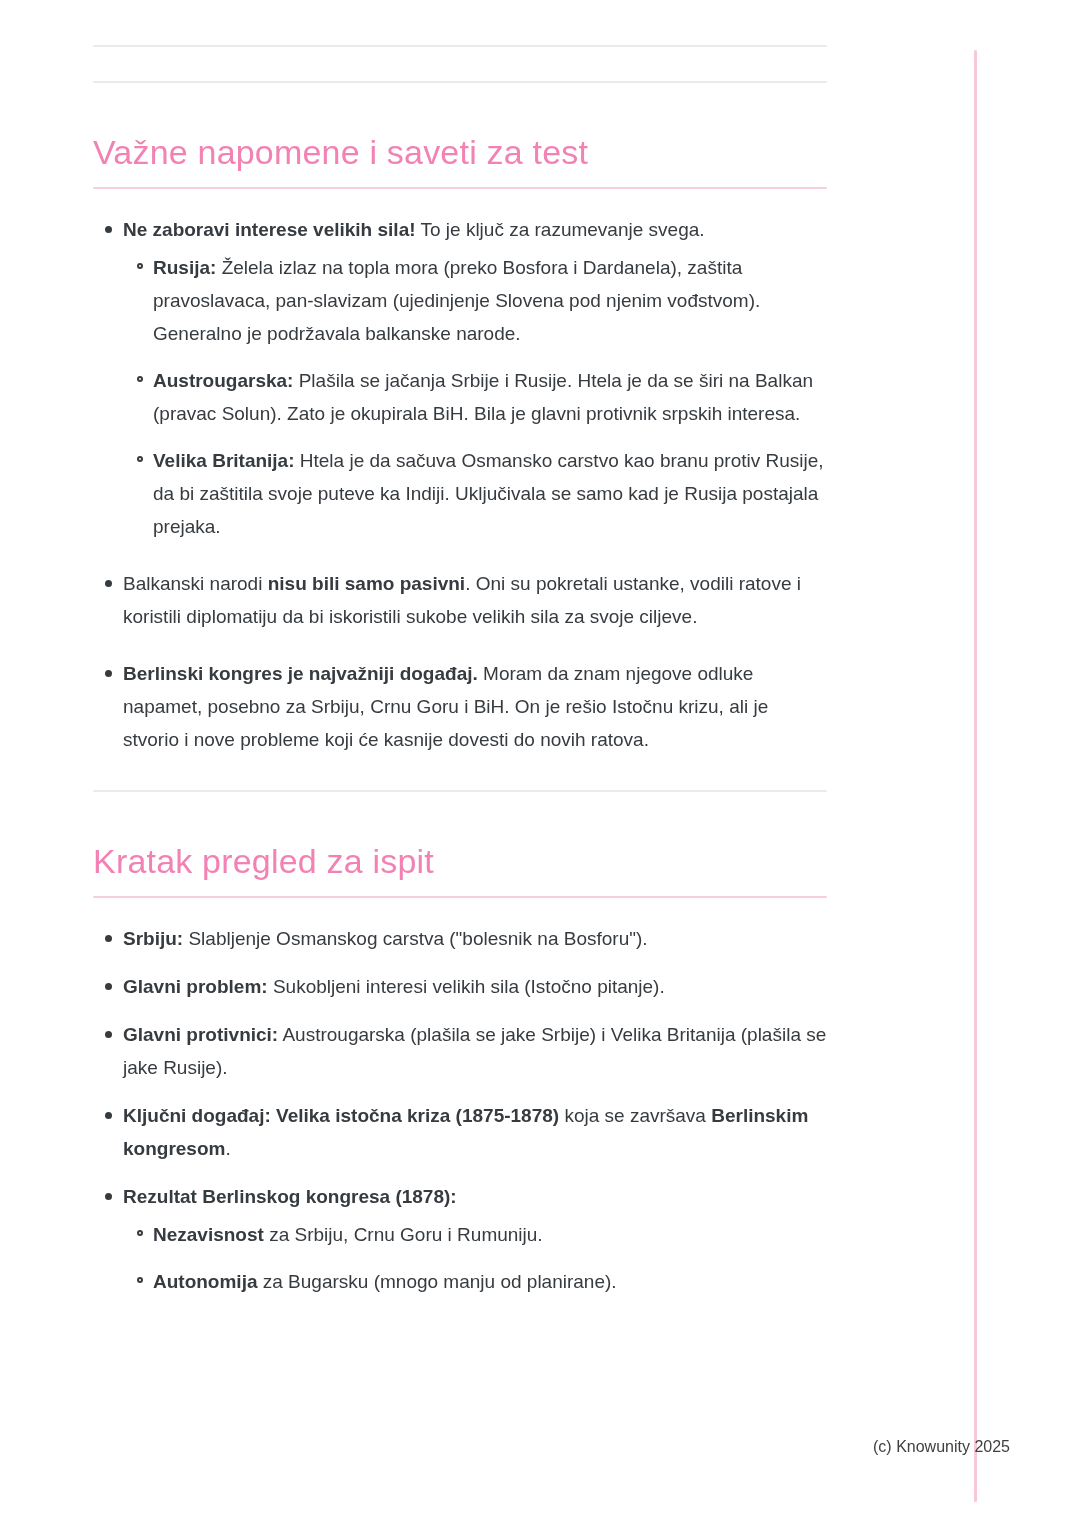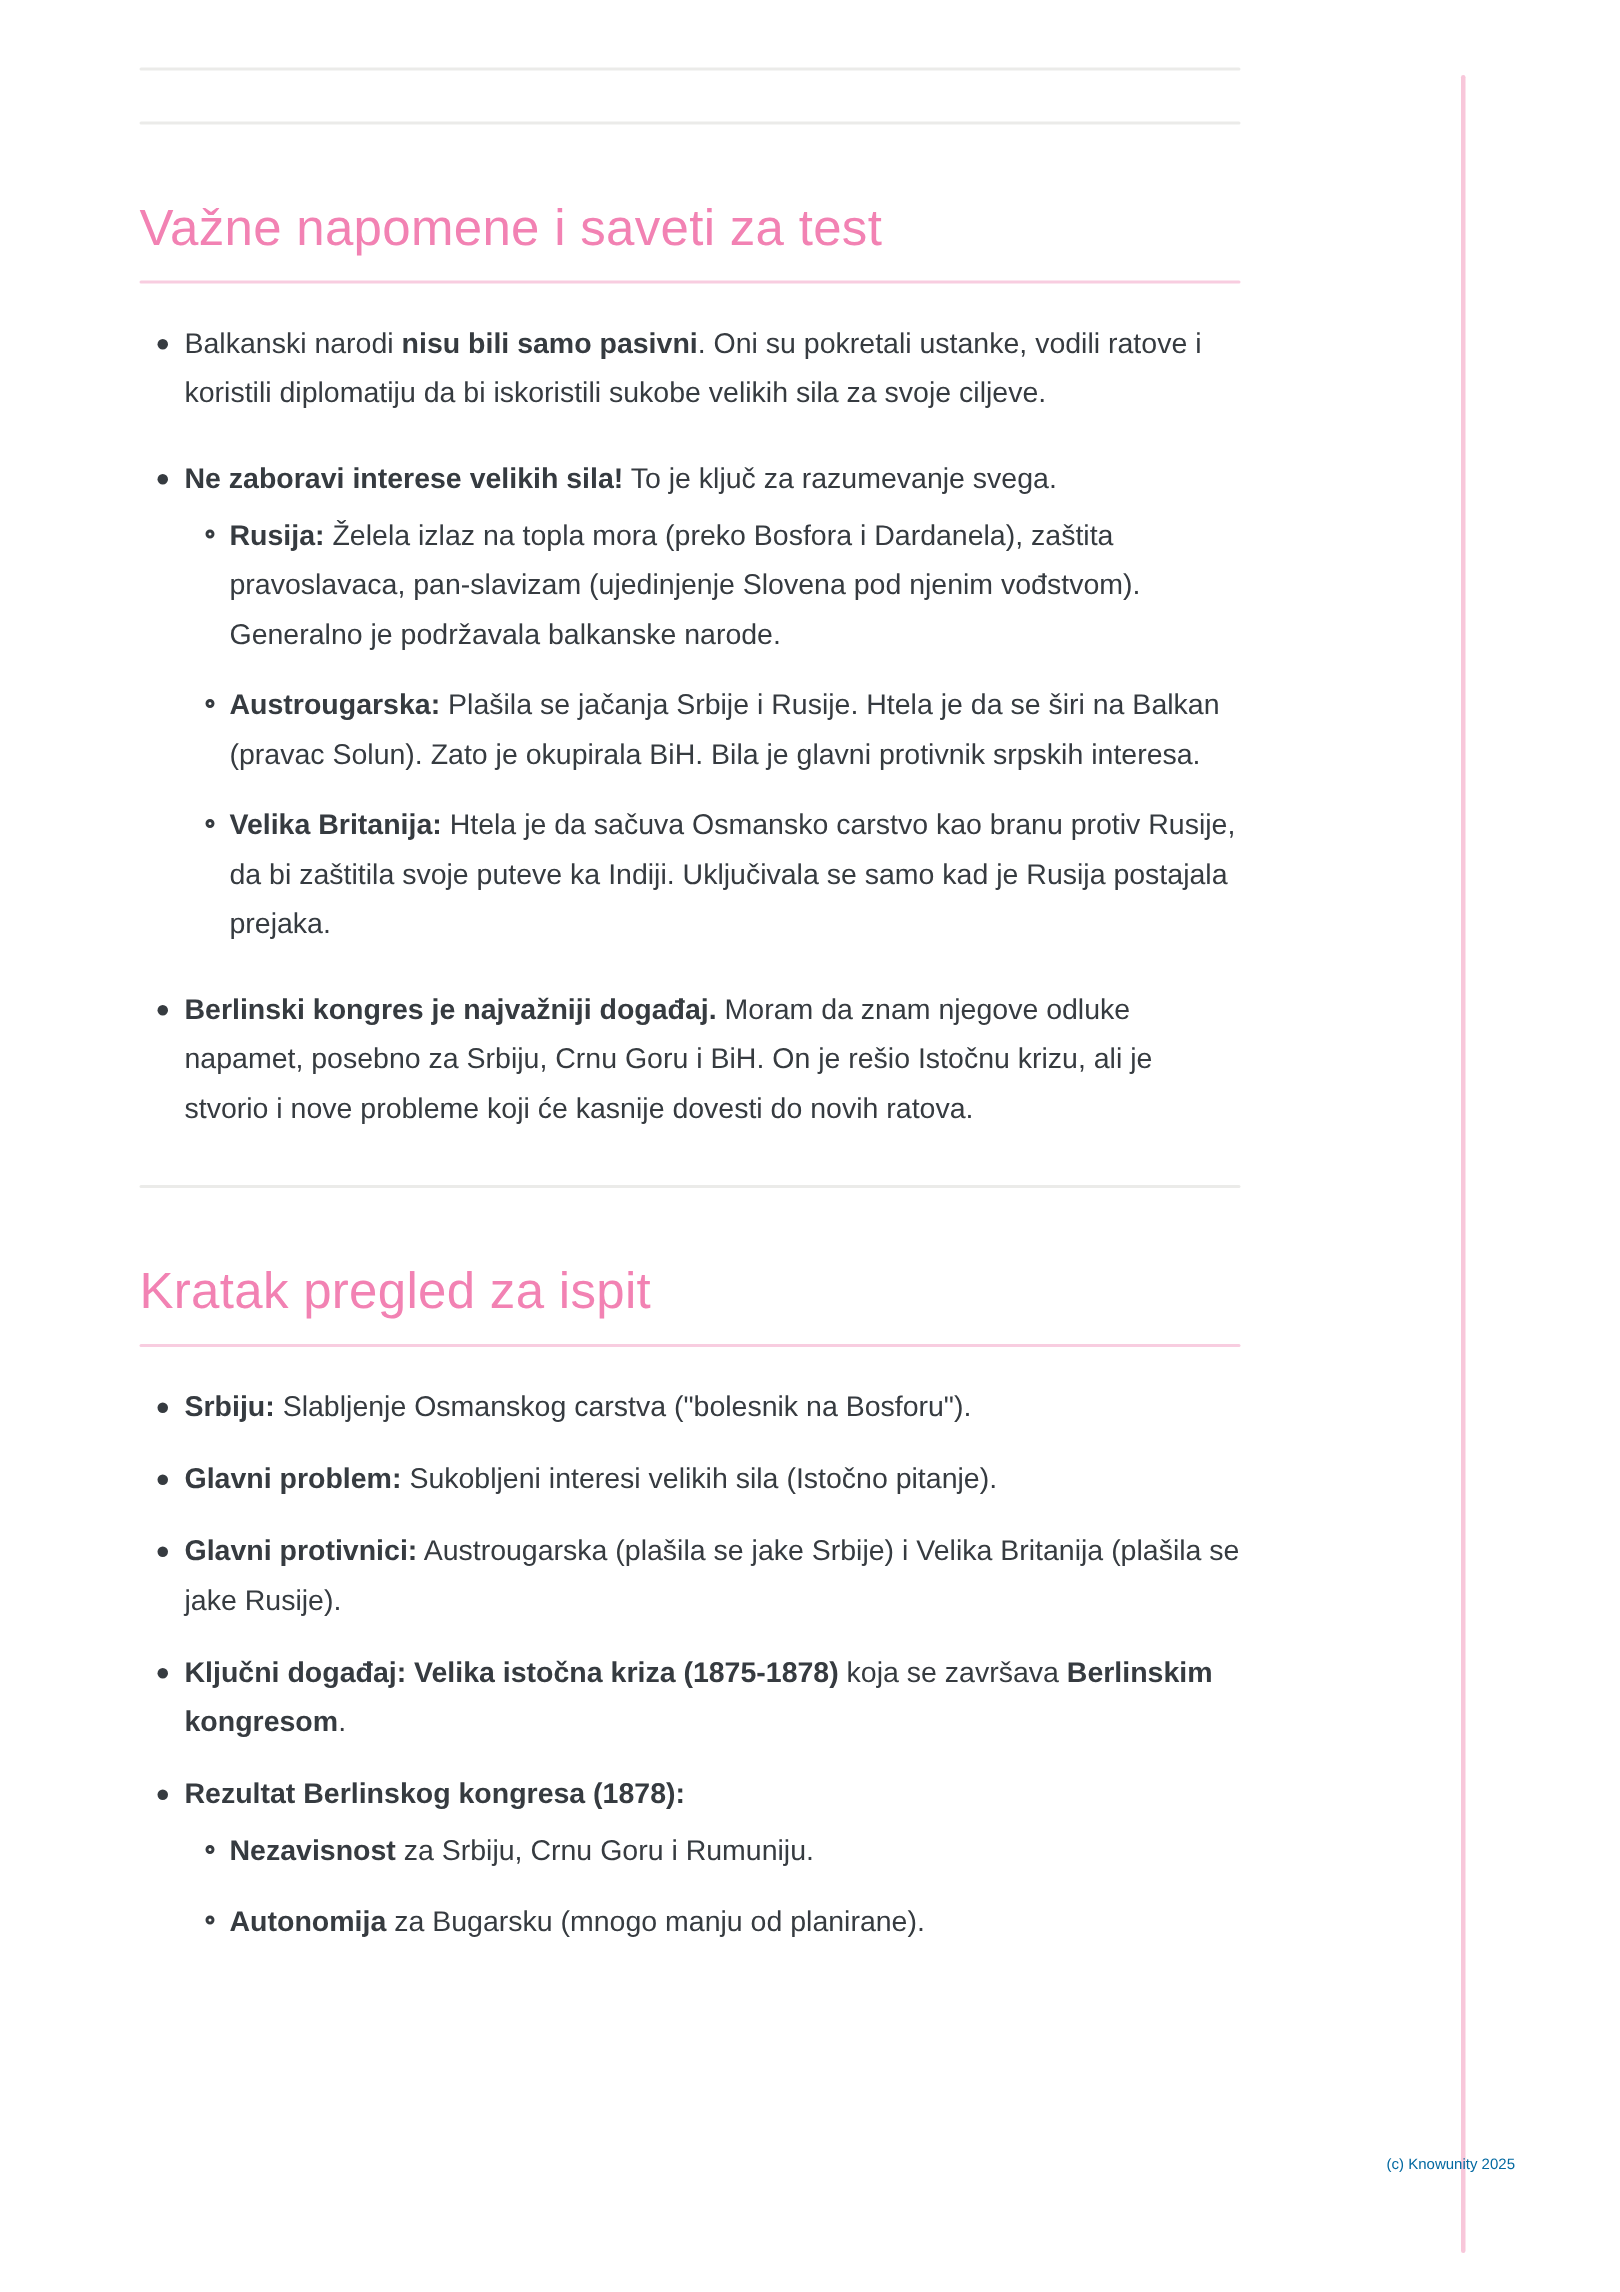--- a/index.html
+++ b/index.html
@@ -46,43 +46,37 @@
     top: 50px;
     height: 1452px;
     width: 3px;
     background: #f8c7da;
     border-radius: 2px;
   }
   .watermark {
     position: absolute;
     right: 70px;
     top: 1438px;
-    font-size: 10px;
-    color: #0369a1;
+    font-size: 16px;
+    color: #404040;
     white-space: nowrap;
   }
 </style>
 </head>
 <body>
 
 <div class="page">
   <div class="content">
     <div class="divider d1"></div>
     <div class="divider d2"></div>
 
     <section>
       <h1 class="section-title">Važne napomene i saveti za test</h1>
       <div class="heading-rule"></div>
       <div class="list list1">
-          <div class="item">
-            <div class="li l1">
-              <span class="marker disc"></span>
-              <div class="li-text"><span>Balkanski narodi </span><span class="b">nisu bili samo pasivni</span><span>. Oni su pokretali ustanke, vodili ratove i koristili diplomatiju da bi iskoristili sukobe velikih sila za svoje ciljeve.</span></div>
-            </div>
-          </div>
           <div class="item">
             <div class="li l1">
               <span class="marker disc"></span>
               <div class="li-text"><span class="b">Ne zaboravi interese velikih sila!</span><span> To je ključ za razumevanje svega.</span></div>
             </div>
             <div class="sublist">
               <div class="item">
                 <div class="li l2">
                   <span class="marker circle"></span>
                   <div class="li-text"><span class="b">Rusija:</span><span> Želela izlaz na topla mora (preko Bosfora i Dardanela), zaštita pravoslavaca, pan-slavizam (ujedinjenje Slovena pod njenim vođstvom). Generalno je podržavala balkanske narode.</span></div>
@@ -93,20 +87,26 @@
                   <span class="marker circle"></span>
                   <div class="li-text"><span class="b">Austrougarska:</span><span> Plašila se jačanja Srbije i Rusije. Htela je da se širi na Balkan (pravac Solun). Zato je okupirala BiH. Bila je glavni protivnik srpskih interesa.</span></div>
                 </div>
               </div>
               <div class="item">
                 <div class="li l2">
                   <span class="marker circle"></span>
                   <div class="li-text"><span class="b">Velika Britanija:</span><span> Htela je da sačuva Osmansko carstvo kao branu protiv Rusije, da bi zaštitila svoje puteve ka Indiji. Uključivala se samo kad je Rusija postajala prejaka.</span></div>
                 </div>
               </div>
+            </div>
+          </div>
+          <div class="item">
+            <div class="li l1">
+              <span class="marker disc"></span>
+              <div class="li-text"><span>Balkanski narodi </span><span class="b">nisu bili samo pasivni</span><span>. Oni su pokretali ustanke, vodili ratove i koristili diplomatiju da bi iskoristili sukobe velikih sila za svoje ciljeve.</span></div>
             </div>
           </div>
           <div class="item">
             <div class="li l1">
               <span class="marker disc"></span>
               <div class="li-text"><span class="b">Berlinski kongres je najvažniji događaj.</span><span> Moram da znam njegove odluke napamet, posebno za Srbiju, Crnu Goru i BiH. On je rešio Istočnu krizu, ali je stvorio i nove probleme koji će kasnije dovesti do novih ratova.</span></div>
             </div>
           </div>
         </div>
     </section>

